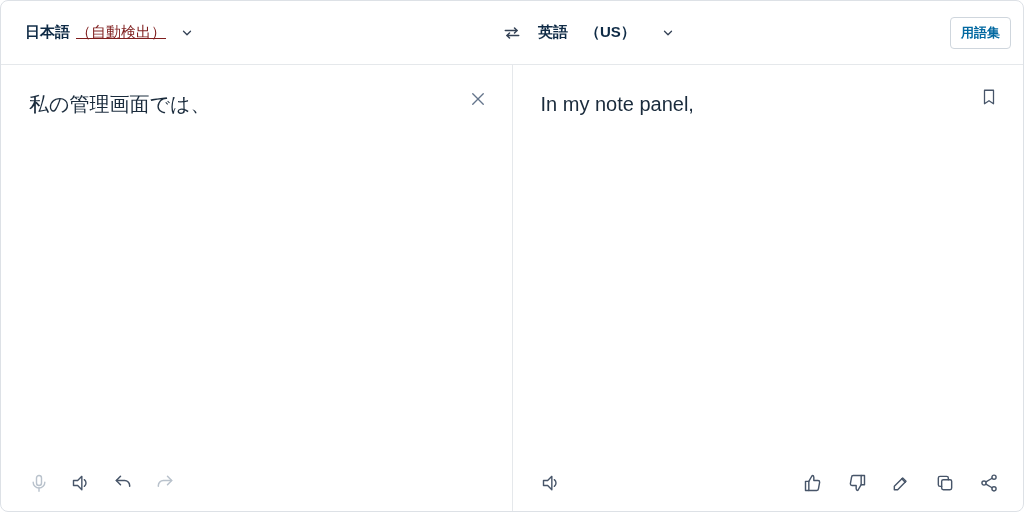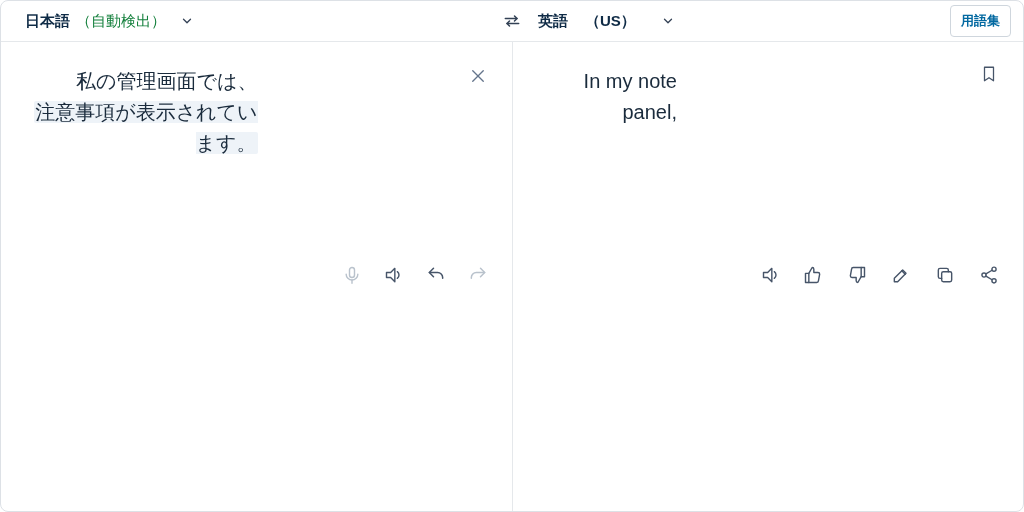--- a/index.html
+++ b/index.html
@@ -19,21 +19,21 @@
       height: 100%;
       border: 1px solid #dde1e6;
       border-radius: 8px;
       display: flex;
       flex-direction: column;
       background: #ffffff;
     }
     .header-bar {
       display: flex;
       align-items: center;
-      height: 41px;
+      height: 64px;
       border-bottom: 1px solid #e5e8eb;
       position: relative;
     }
     .lang-selector {
       display: flex;
       align-items: center;
       gap: 6px;
       padding: 0 24px;
       height: 100%;
       cursor: pointer;
@@ -48,22 +48,23 @@
       flex: 1;
       justify-content: flex-start;
       padding-left: 28px;
       gap: 17px;
     }
     .lang-name {
       font-weight: 600;
       color: #0f2b46;
     }
     .lang-detect {
-      color: #15803d;
+      color: #7f1d1d;
       font-weight: 400;
+      text-decoration: underline;
     }
     .chev-down {
       margin-left: 8px;
     }
     .swap-btn {
       position: absolute;
       left: 50%;
       transform: translateX(-50%);
       display: flex;
       align-items: center;
@@ -89,22 +90,21 @@
     }
     .panes {
       flex: 1;
       display: flex;
       overflow: hidden;
     }
     .pane {
       flex: 1;
       position: relative;
       display: flex;
-      flex-direction: row;
-      text-align: right;
+      flex-direction: column;
     }
     .pane.source {
       border-right: 1px solid #e5e8eb;
     }
     .text-area {
       flex: 1;
       padding: 24px 56px 16px 28px;
       font-size: 20px;
       line-height: 1.55;
       color: #1a2b3c;
@@ -213,21 +213,20 @@
     </div>
 
     <button class="glossary-btn">用語集</button>
   </div>
 
   <div class="panes">
 
     <div class="pane source">
       <div class="text-area">
         <span class="text-line">私の管理画面では、</span>
-        <span class="text-line"><span class="highlighted">注意事項が表示されています。</span></span>
       </div>
       <div class="close-btn">
         <span>
           <svg width="18" height="18" viewBox="0 0 24 24" fill="none" stroke="#64748b" stroke-width="1.8" stroke-linecap="round">
               <line x1="5" y1="5" x2="19" y2="19"></line>
               <line x1="19" y1="5" x2="5" y2="19"></line>
             </svg>
         </span>
       </div>
       <div class="bottom-toolbar left">

